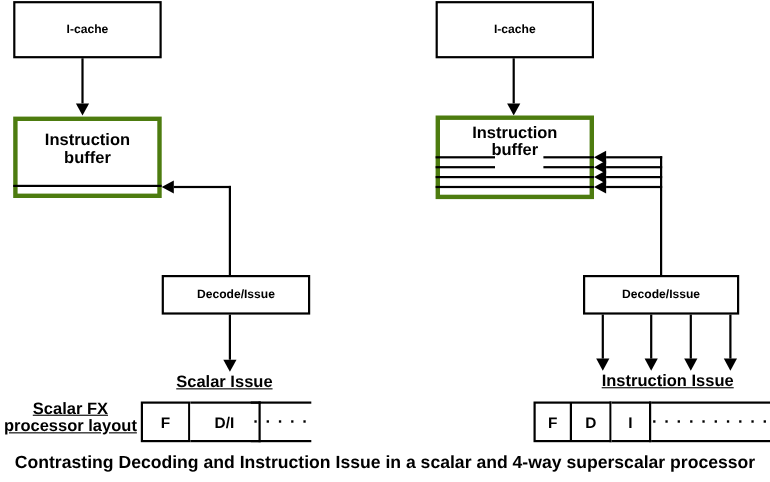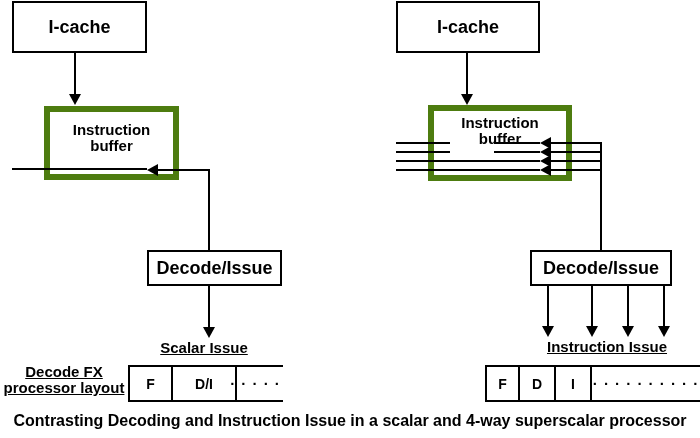--- a/index.html
+++ b/index.html
@@ -14,21 +14,21 @@
     color: #000000;
   }
   .box {
     position: absolute;
     box-sizing: border-box;
     border: 2px solid #000;
     background: #fff;
     display: flex;
     align-items: center;
     justify-content: center;
-    font-size: 18px;
+    font-size: 11px;
     text-align: center;
   }
   .cell { font-size: 14px; }
   .noleft { border-left: none; }
   .openrow {
     position: absolute;
     box-sizing: border-box;
     border-top: 2px solid #000;
     border-bottom: 2px solid #000;
     display: flex;
@@ -56,26 +56,25 @@
   .label {
     position: absolute;
     font-size: 15px;
     text-align: center;
     line-height: 16px;
     text-decoration: underline;
   }
   .buffer-box {
     position: absolute;
     box-sizing: border-box;
-    border: 6px solid #4d7c0f;
+    border: 4px solid #4d7c0f;
     background: #fff;
     text-align: center;
     font-size: 15px;
     line-height: 16px;
-    margin-left: 32px;
   }
   .caption {
     position: absolute;
     left: 0; top: 412px; width: 700px;
     text-align: center;
     font-size: 16px;
   }
 </style>
 </head>
 <body>
@@ -102,21 +101,21 @@
   <div class="box" style="left:147px; top:250px; width:135px; height:36px;">
     <span>Decode/Issue</span>
   </div>
 
   <div class="vline" style="left:208px; top:286px; height:41px;"></div>
   <div class="ah-down" style="left:203px; top:327px;"></div>
 
   <div class="label" style="left:139px; top:340px; width:130px;">Scalar Issue</div>
 
   <div class="label" style="left:0px; top:364px; width:128px;">
-    <div>Decode FX</div>
+    <div>Scalar FX</div>
     <div>processor layout</div>
   </div>
 
   <div class="box cell" style="left:128px; top:365px; width:45px; height:37px;">F</div>
   <div class="box cell noleft" style="left:173px; top:365px; width:64px; height:37px;">D/I</div>
   <div class="openrow" style="left:228px; top:365px; width:55px; height:37px;">· · · · ·</div>
 
   <div class="box" style="left:396px; top:1px; width:144px; height:52px;">
     <span>I-cache</span>
   </div>

